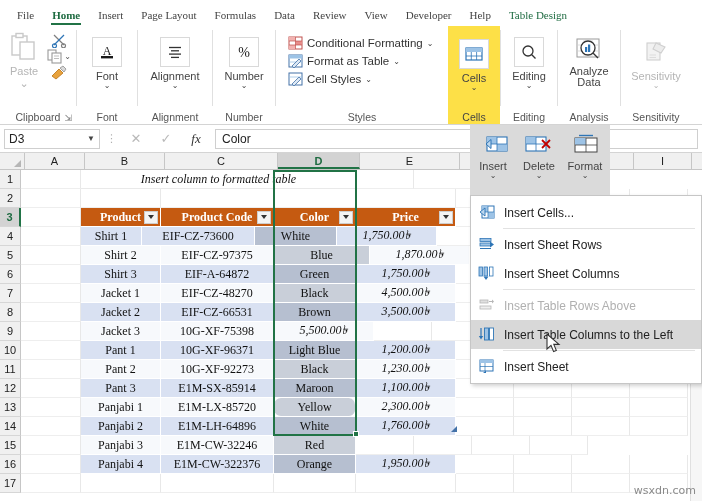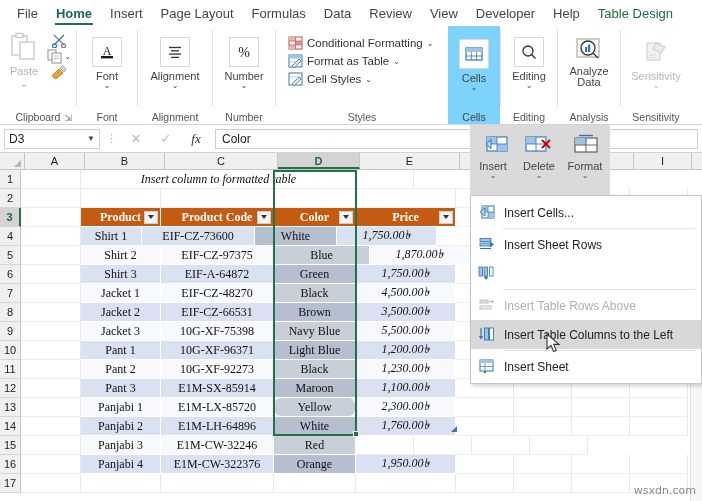--- a/index.html
+++ b/index.html
@@ -11,22 +11,22 @@
     font-size:11px; color:#333;
     position:relative;
   }
 
   
   #ribbon-tabs{
     height:26px; background:#ffffff; display:flex; align-items:flex-end;
     padding-left:8px; border-bottom:0;
   }
   .rtab{
-    padding:3px 9px 5px 9px; font-size:13px; color:#444; cursor:pointer;
-    position:relative; white-space:nowrap;
+    padding:3px 9px 5px 9px; font-size:11px; color:#444; cursor:pointer;
+    position:relative; white-space:nowrap;font-family:Liberation Serif, serif;
   }
   .rtab.active{ color:#1e6b41; font-weight:bold; }
   .rtab.active:after{
     content:""; position:absolute; left:8px; right:8px; bottom:1px;
     height:2.5px; background:#217346;
   }
   .rtab.contextual{ color:#1e6b41; }
 
   
   #ribbon{
@@ -63,21 +63,21 @@
   #grp-clipboard{ width:76px; }
   #grp-clipboard .grp-body{ padding-top:3px; }
   .clip-left{ width:42px; display:flex; flex-direction:column; align-items:center; }
   .clip-right{ width:28px; display:flex; flex-direction:column; align-items:center; gap:1px; padding-top:2px;}
   .dialog-launch{ position:absolute; right:4px; bottom:1px; font-size:9px; color:#777; cursor:pointer;}
 
   
   .strow{ display:flex; align-items:center; gap:4px; padding:2px 4px; cursor:pointer; font-size:11.5px; color:#333; white-space:nowrap;}
 
   
-  #grp-cells{ background:#7dd3fc; width:52px; }
+  #grp-cells{ background:#fde047; width:52px; }
   #grp-cells .grp-label{ color:#444; }
 
   
   #formula-bar{
     height:28px; display:flex; align-items:center; gap:4px;
     padding:2px 4px; background:#fff; border-bottom:1px solid #d4d4d4;
   }
   #name-box{
     width:96px; height:20px; border:1px solid #cfcfcf; background:#fff;
     display:flex; align-items:center; padding:0 4px; font-size:12px; color:#222;
@@ -585,21 +585,20 @@
             <div class="gcell tcell price band-a" style="width: 100px;">3,500.00৳</div>
             <div class="gcell blank" style="width: 58px;"></div>
             <div class="gcell blank" style="width: 58px;"></div>
             <div class="gcell blank" style="width: 58px;"></div>
             <div class="gcell blank" style="width: 58px;"></div>
           </div>
           <div class="grow">
             <div class="gcell blank" style="width: 60px;"></div>
             <div class="gcell tcell band-b" style="width: 80px;">Jacket 3</div>
             <div class="gcell tcell band-b" style="width: 113px;">10G-XF-75398</div>
-            <div class="gcell tcell selcol band-b" style="width: 82px;">Navy Blue</div>
             <div class="gcell tcell price band-b" style="width: 100px;">5,500.00৳</div>
             <div class="gcell blank" style="width: 58px;"></div>
             <div class="gcell blank" style="width: 58px;"></div>
             <div class="gcell blank" style="width: 58px;"></div>
             <div class="gcell blank" style="width: 58px;"></div>
           </div>
           <div class="grow">
             <div class="gcell blank" style="width: 60px;"></div>
             <div class="gcell tcell band-a" style="width: 80px;">Pant 1</div>
             <div class="gcell tcell band-a" style="width: 113px;">10G-XF-96371</div>
@@ -776,20 +775,21 @@
 
   <div class="mi">
     <span class="mi-ico">
       <svg width="18" height="15" viewBox="0 0 18 15">
         <rect x="2" y="1" width="3.5" height="9" fill="#9dc3e6" stroke="#2e75b6" stroke-width="0.8"></rect>
         <rect x="7" y="1" width="3.5" height="9" fill="#9dc3e6" stroke="#2e75b6" stroke-width="0.8"></rect>
         <rect x="12.5" y="1" width="3.5" height="9" fill="#fff" stroke="#2e75b6" stroke-width="0.8"></rect>
         <path d="M9 14 L6.5 10.5 L11.5 10.5 Z" fill="#2e75b6"></path>
       </svg>
     </span>
+    <span>Insert Sheet Columns</span>
   </div>
   <div class="mi-sep"></div>
 
   <div class="mi disabled">
     <span class="mi-ico">
       <svg width="18" height="15" viewBox="0 0 18 15">
         <rect x="3" y="2" width="8" height="3" fill="#e0e0e0" stroke="#b6b6b6" stroke-width="0.8"></rect>
         <rect x="3" y="8" width="11" height="3" fill="#efefef" stroke="#b6b6b6" stroke-width="0.8"></rect>
         <path d="M12 3.5 L16 3.5" stroke="#b6b6b6" stroke-width="1"></path>
         <path d="M15 1.6 L17 3.5 L15 5.4 Z" fill="#b6b6b6"></path>

